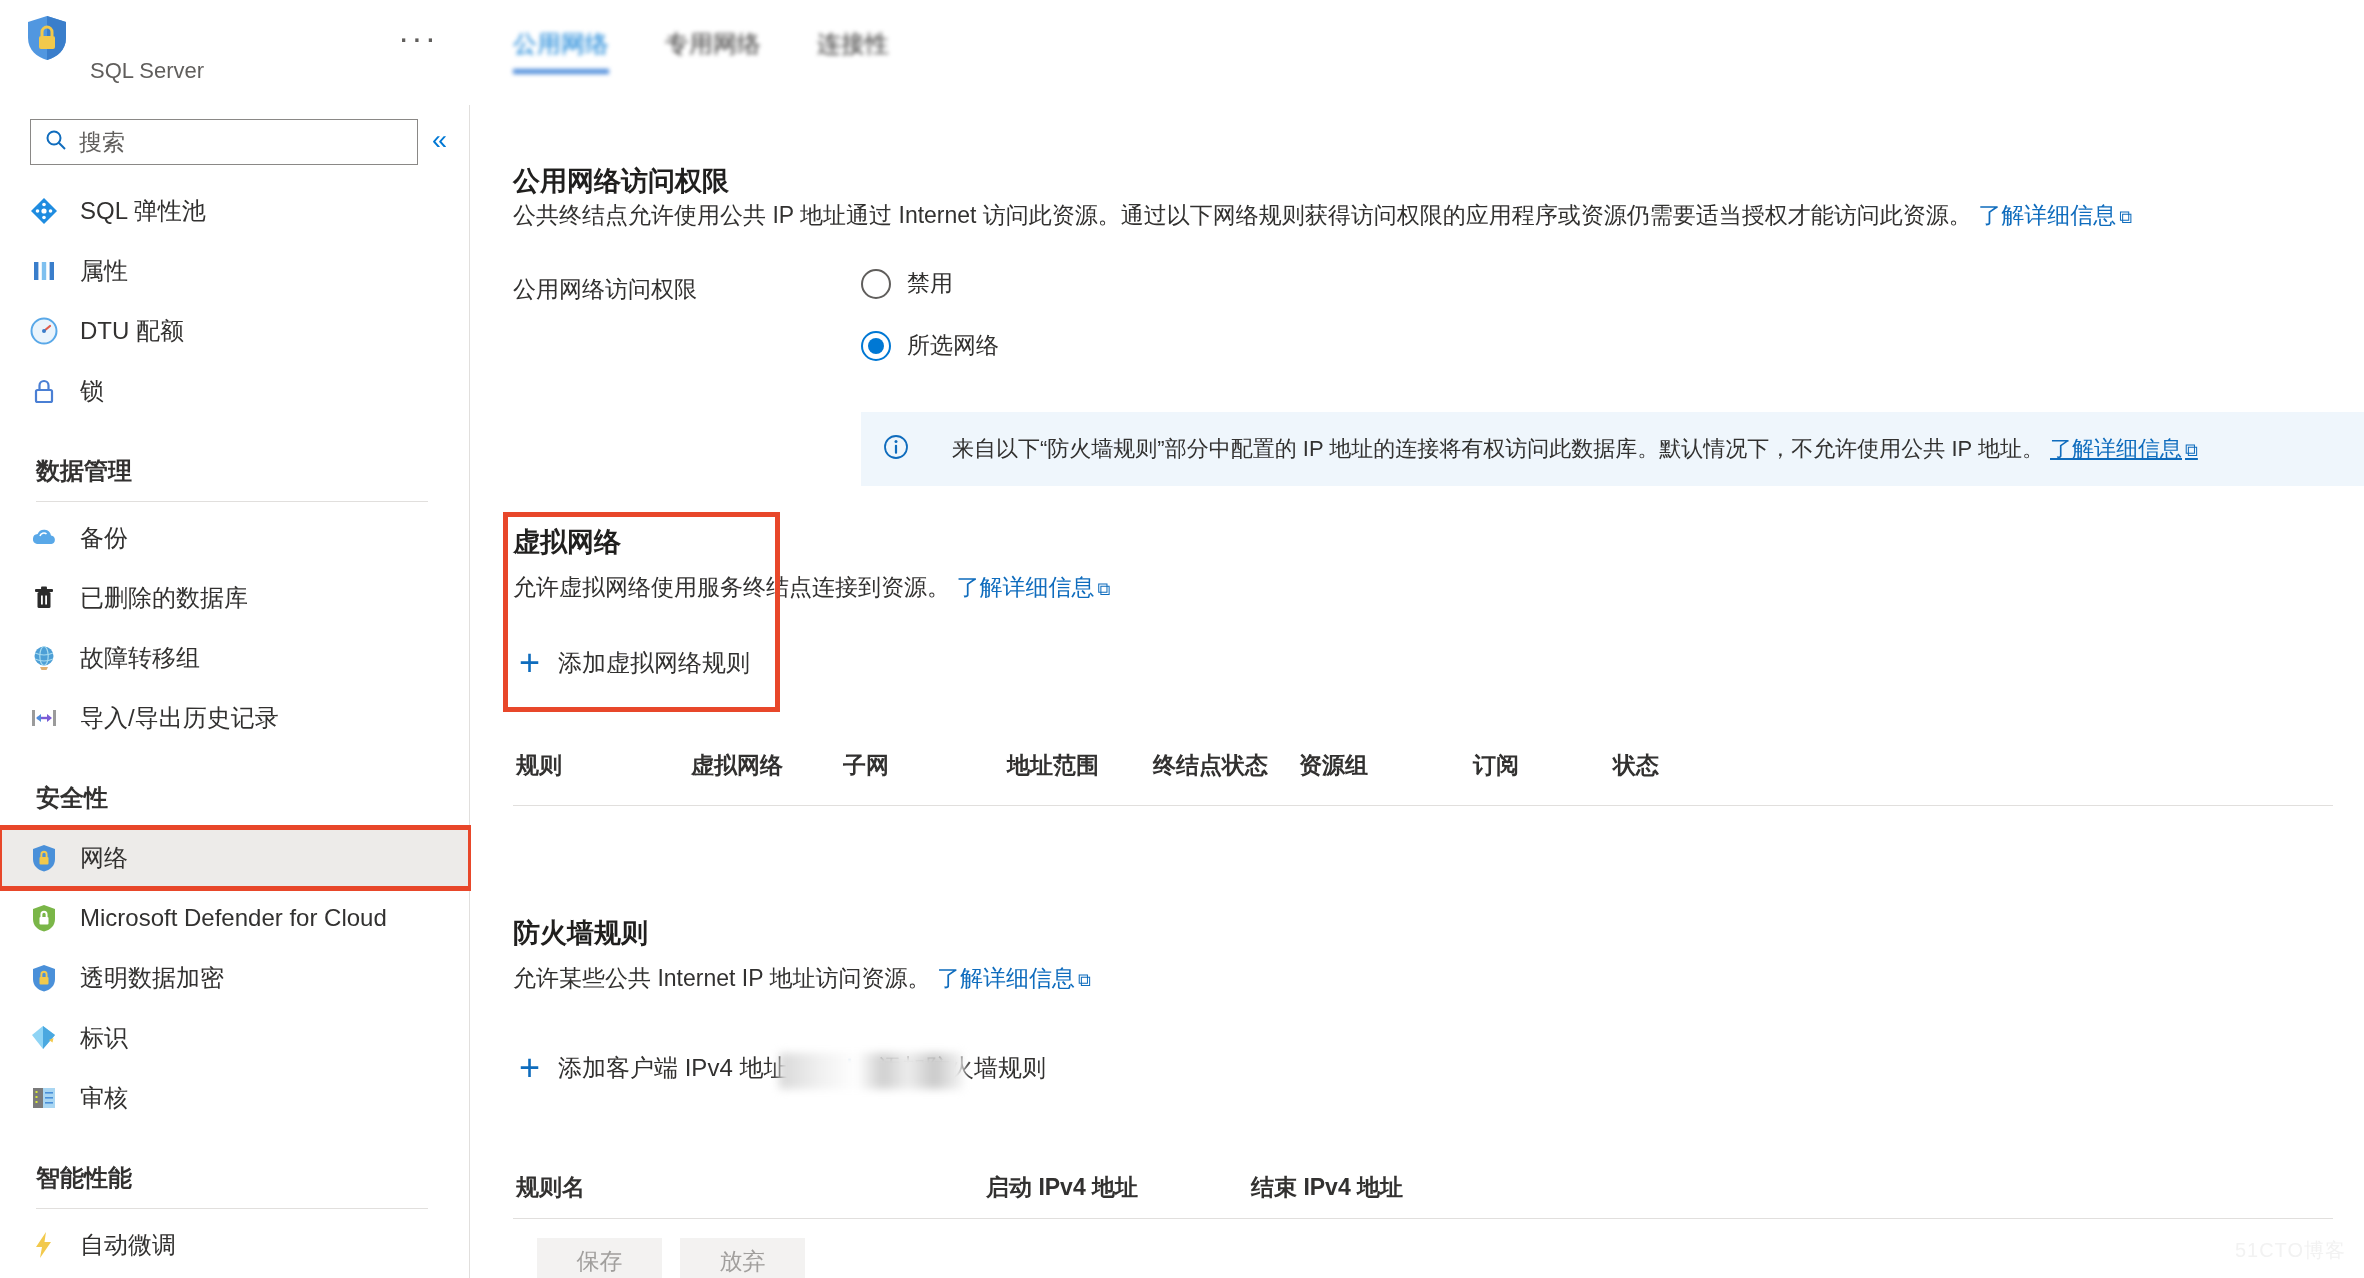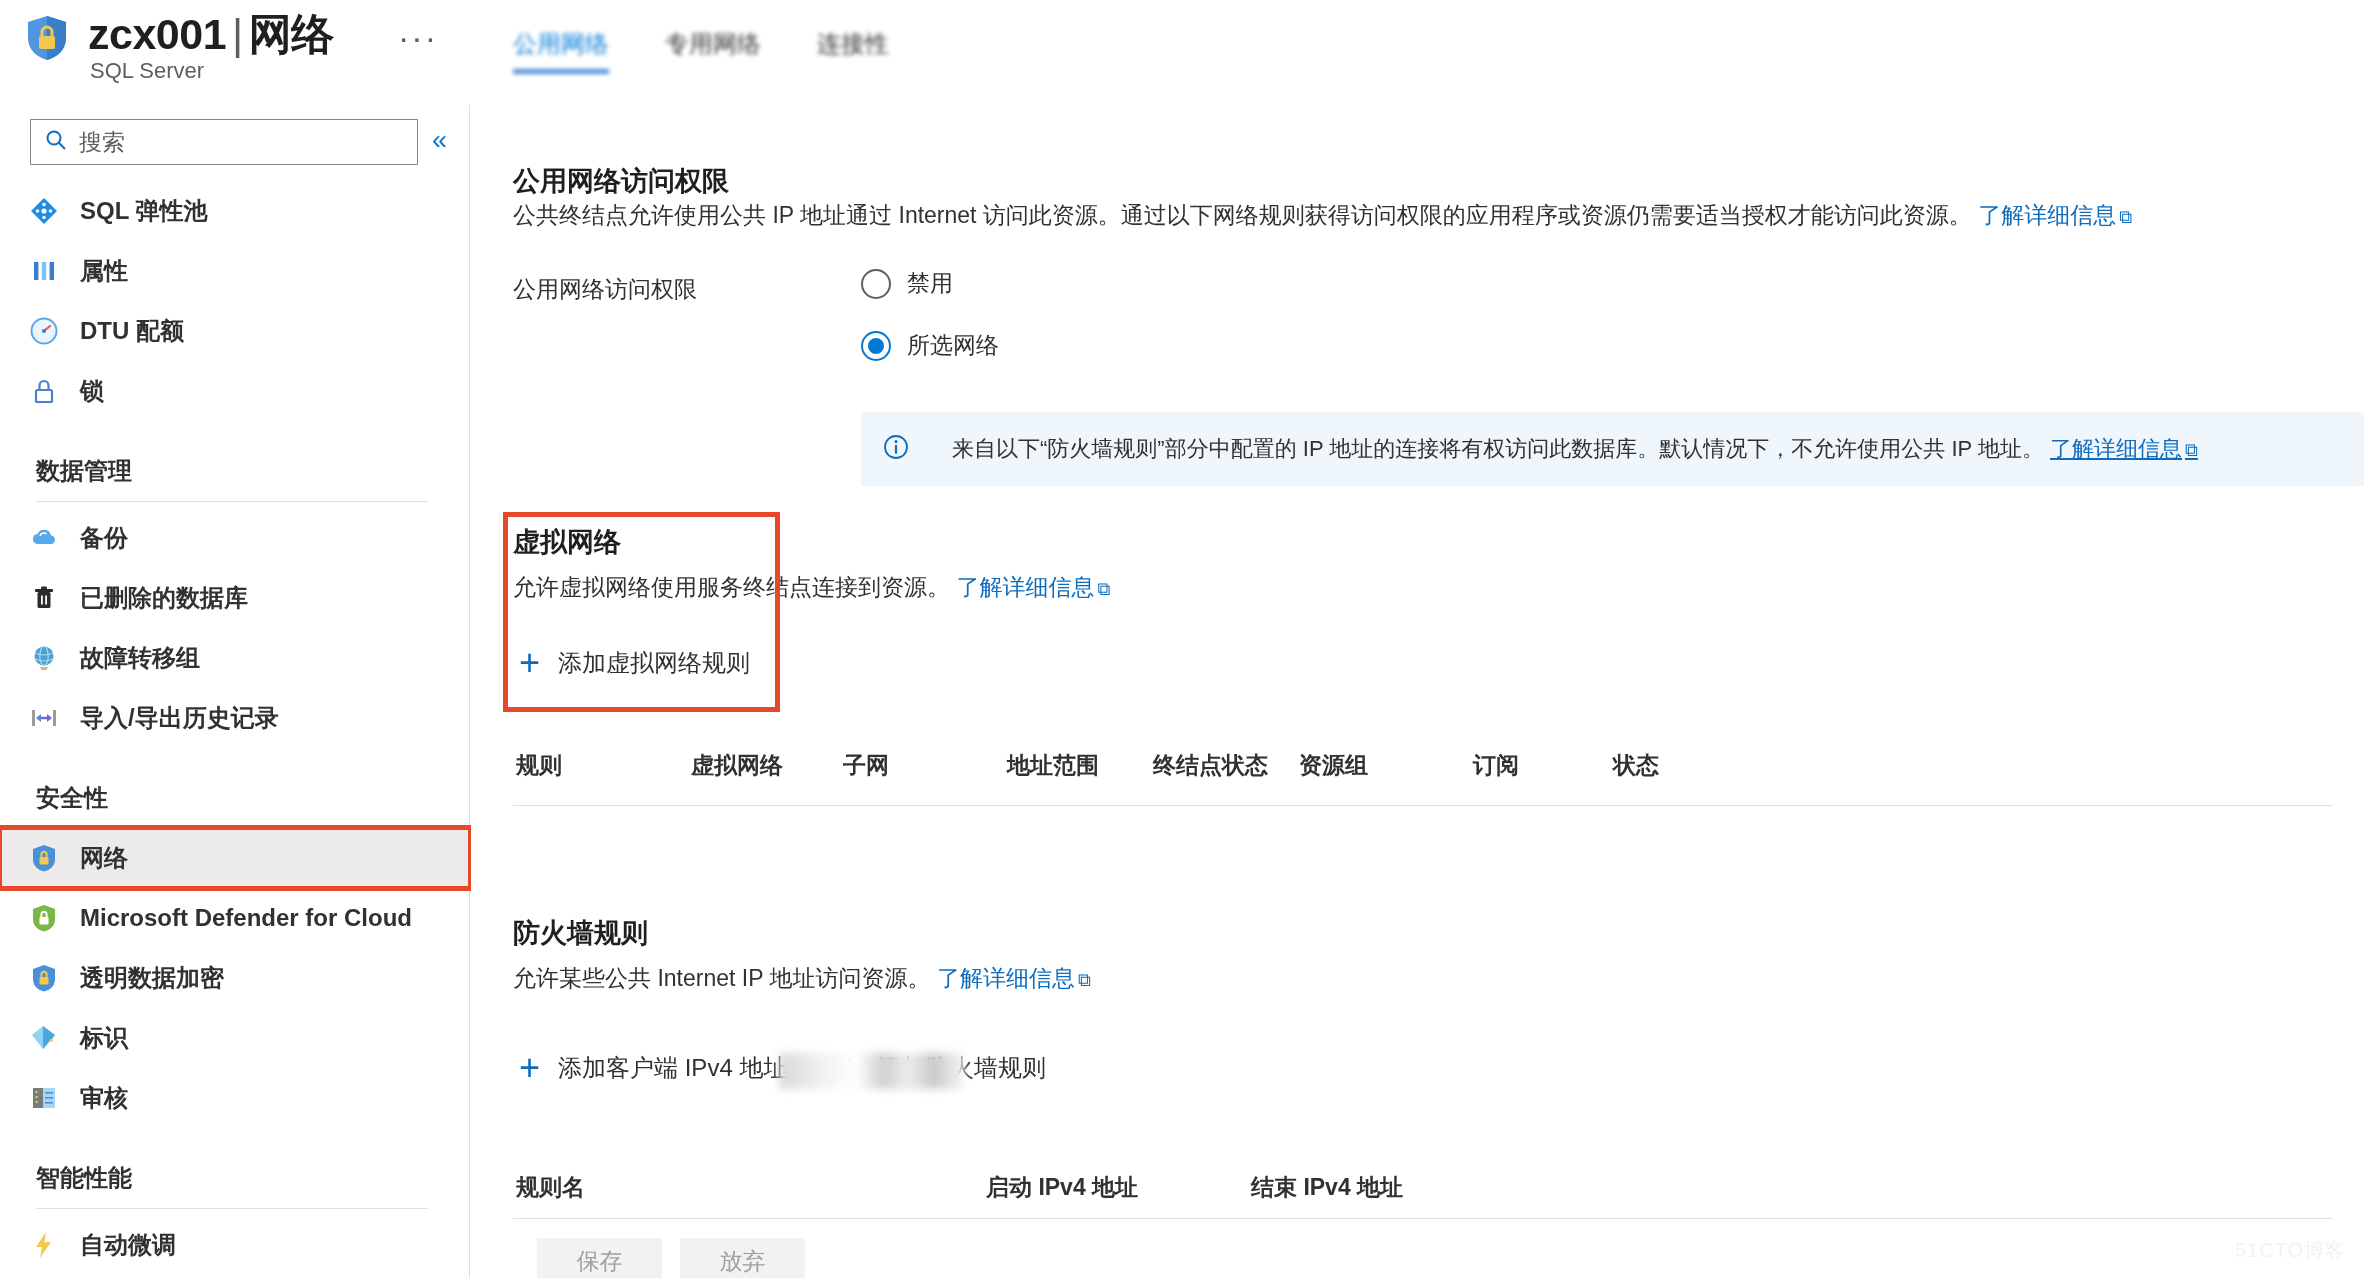--- a/index.html
+++ b/index.html
@@ -52,21 +52,21 @@
   .nav { position: absolute; left: 0; top: 76px; width: 470px; }
   .nav-item {
     display: flex; align-items: center;
     height: 60px; padding-left: 28px; gap: 20px; cursor: pointer;
     position: relative;
   }
   .nav-item.selected { background: #edebe9; }
   .nav-item.selected.annotated {
     outline: 5px solid #e8472a; outline-offset: -2px;
   }
-  .nav-label { font-size: 24px; color: #323130; white-space: nowrap; font-weight: bold; }
+  .nav-label { font-size: 24px; color: #323130; white-space: nowrap; }
   .nav-ico { width: 32px; height: 32px; flex: 0 0 32px; display: flex; align-items: center; justify-content: center; }
 
   .nav-group { padding: 34px 0 0 36px; }
   .nav-group-title { font-size: 24px; font-weight: 700; color: #323130; padding-bottom: 14px; }
   .nav-group-rule { width: 392px; height: 1px; background: #e1dfdd; margin-bottom: 6px; }
 
   
   .main {
     position: absolute; left: 471px; top: 0;
     width: 1893px; height: 1278px;
@@ -153,23 +153,20 @@
 
   <div class="header">
     <span class="hdr-icon">
       <svg width="46" height="48" viewBox="0 0 46 48">
         <path d="M23 2 L42 8 V24 C42 36 33 43 23 46 C13 43 4 36 4 24 V8 Z" fill="#5197e0"></path>
         <path d="M23 2 L42 8 V24 C42 36 33 43 23 46 Z" fill="#3a7ecb"></path>
         <rect x="15" y="22" width="16" height="13" rx="2" fill="#f2c94c"></rect>
         <path d="M18 22 v-4 a5 5 0 0 1 10 0 v4" fill="none" stroke="#f2c94c" stroke-width="3"></path>
       </svg>
     </span>
-    <div class="hdr-title">
-      <span>zcx001</span><span class="sep">|</span><span>网络</span>
-    </div>
     <div class="hdr-ellipsis">···</div>
     <div class="hdr-sub">SQL Server</div>
   </div>
 
   <div class="sidebar">
     <div class="search-wrap">
       <div class="search-box">
         <span>
           <svg width="22" height="22" viewBox="0 0 22 22">
             <circle cx="9" cy="9" r="6.5" fill="none" stroke="#0f6cbd" stroke-width="2"></circle>

